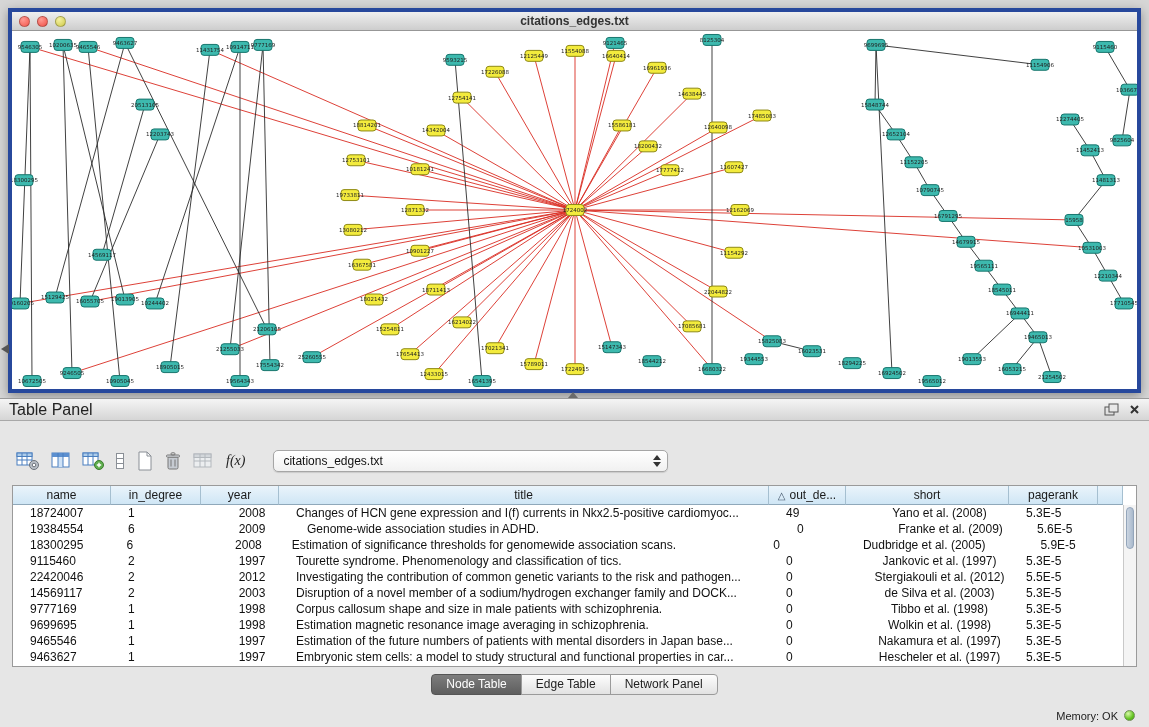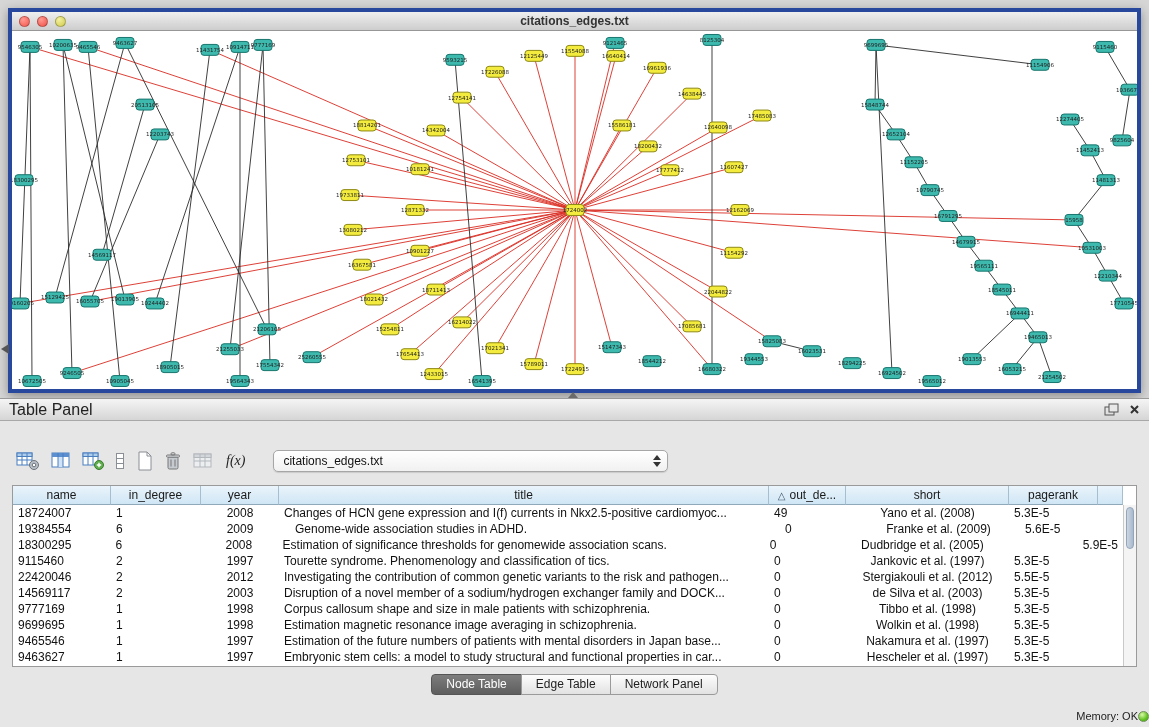--- a/index.html
+++ b/index.html
@@ -51,35 +51,35 @@
   .combo-arrows .dn { width:0; height:0; border-left:4px solid transparent; border-right:4px solid transparent; border-top:5px solid #333; }
 
   .table-wrap { position:absolute; top:86px; left:12px; width:1125px; height:182px;
     background:#fff; border:1px solid #9a9a9a; overflow:hidden; }
   .thead { display:flex; height:19px; padding-right:13px; }
   .hcell { background:linear-gradient(#eaf4fb,#cfe6f5); border-right:1px solid #a5bfd0; border-bottom:1px solid #8fa8ba;
     font-size:12px; color:#1a1a1a; display:flex; align-items:center; justify-content:center; gap:4px; overflow:hidden; white-space:nowrap; }
   .sort-glyph { font-size:10px; color:#44566a; }
   .c0{width:98px}.c1{width:90px}.c2{width:78px}.c3{width:490px}.c4{width:77px}.c5{width:163px}.c6{width:89px}
   .cf{flex:1}
-  .tbody { position:absolute; top:19px; left:0; right:13px; bottom:0; overflow:hidden; }
+  .tbody { position:absolute; top:19px; left:0; right:13px; bottom:0; overflow:hidden;padding-left:12px; }
   .trow { display:flex; height:16px; align-items:center; }
   .tcell { padding:0 5px; font-size:12px; color:#111; white-space:nowrap; overflow:hidden; }
   .vscroll { position:absolute; top:19px; right:0; bottom:0; width:13px; background:#f4f4f4; border-left:1px solid #c9c9c9; }
   .vthumb { position:absolute; top:2px; left:2px; width:8px; height:42px; border-radius:5px;
     background:linear-gradient(90deg,#ccd6e2,#a9b9cc); border:1px solid #93a5ba; }
 
   .tabs { position:absolute; top:275px; left:0; width:100%; display:flex; justify-content:center; }
   .tab { height:21px; line-height:19px; padding:0 14px; font-size:12px; color:#222;
     background:linear-gradient(#fdfdfd,#e2e2e2); border:1px solid #9a9a9a; margin-left:-1px; }
   .tab:first-child { border-radius:4px 0 0 4px; margin-left:0; }
   .tab:last-child { border-radius:0 4px 4px 0; }
   .tab.active { background:linear-gradient(#7d7d7d,#5e5e5e); color:#fff; border-color:#555; }
 
-  .status { position:absolute; bottom:5px; right:0; display:flex; align-items:center; }
+  .status { position:absolute; bottom:5px; right:14px; display:flex; gap:6px; }
   .status-label { font-size:11px; color:#222; }
   .orb { width:11px; height:11px; border-radius:50%; border:1px solid #6f8f55;
     background:radial-gradient(circle at 35% 30%, #d9f8a9, #63c421 60%, #3f9a12); }
 </style>
 </head>
 <body>
 
 <div class="network-window">
   <div class="titlebar">
     <div class="lights">
@@ -727,21 +727,21 @@
           <div class="tcell c5" style="text-align: center;">Franke et al. (2009)</div>
           <div class="tcell c6" style="text-align: left;">5.6E-5</div>
         </div>
         <div class="trow">
           <div class="tcell c0" style="text-align: left;">18300295</div>
           <div class="tcell c1" style="text-align: left;">6</div>
           <div class="tcell c2" style="text-align: center;">2008</div>
           <div class="tcell c3" style="text-align: left;">Estimation of significance thresholds for genomewide association scans.</div>
           <div class="tcell c4" style="text-align: left;">0</div>
           <div class="tcell c5" style="text-align: center;">Dudbridge et al. (2005)</div>
-          <div class="tcell c6" style="text-align: right; margin-left: 31px;">5.9E-5</div>
+          <div class="tcell c6" style="text-align: left; margin-left: 31px;">5.9E-5</div>
         </div>
         <div class="trow">
           <div class="tcell c0" style="text-align: left;">9115460</div>
           <div class="tcell c1" style="text-align: left;">2</div>
           <div class="tcell c2" style="text-align: center;">1997</div>
           <div class="tcell c3" style="text-align: left;">Tourette syndrome. Phenomenology and classification of tics.</div>
           <div class="tcell c4" style="text-align: left;">0</div>
           <div class="tcell c5" style="text-align: center;">Jankovic et al. (1997)</div>
           <div class="tcell c6" style="text-align: left;">5.3E-5</div>
         </div>

